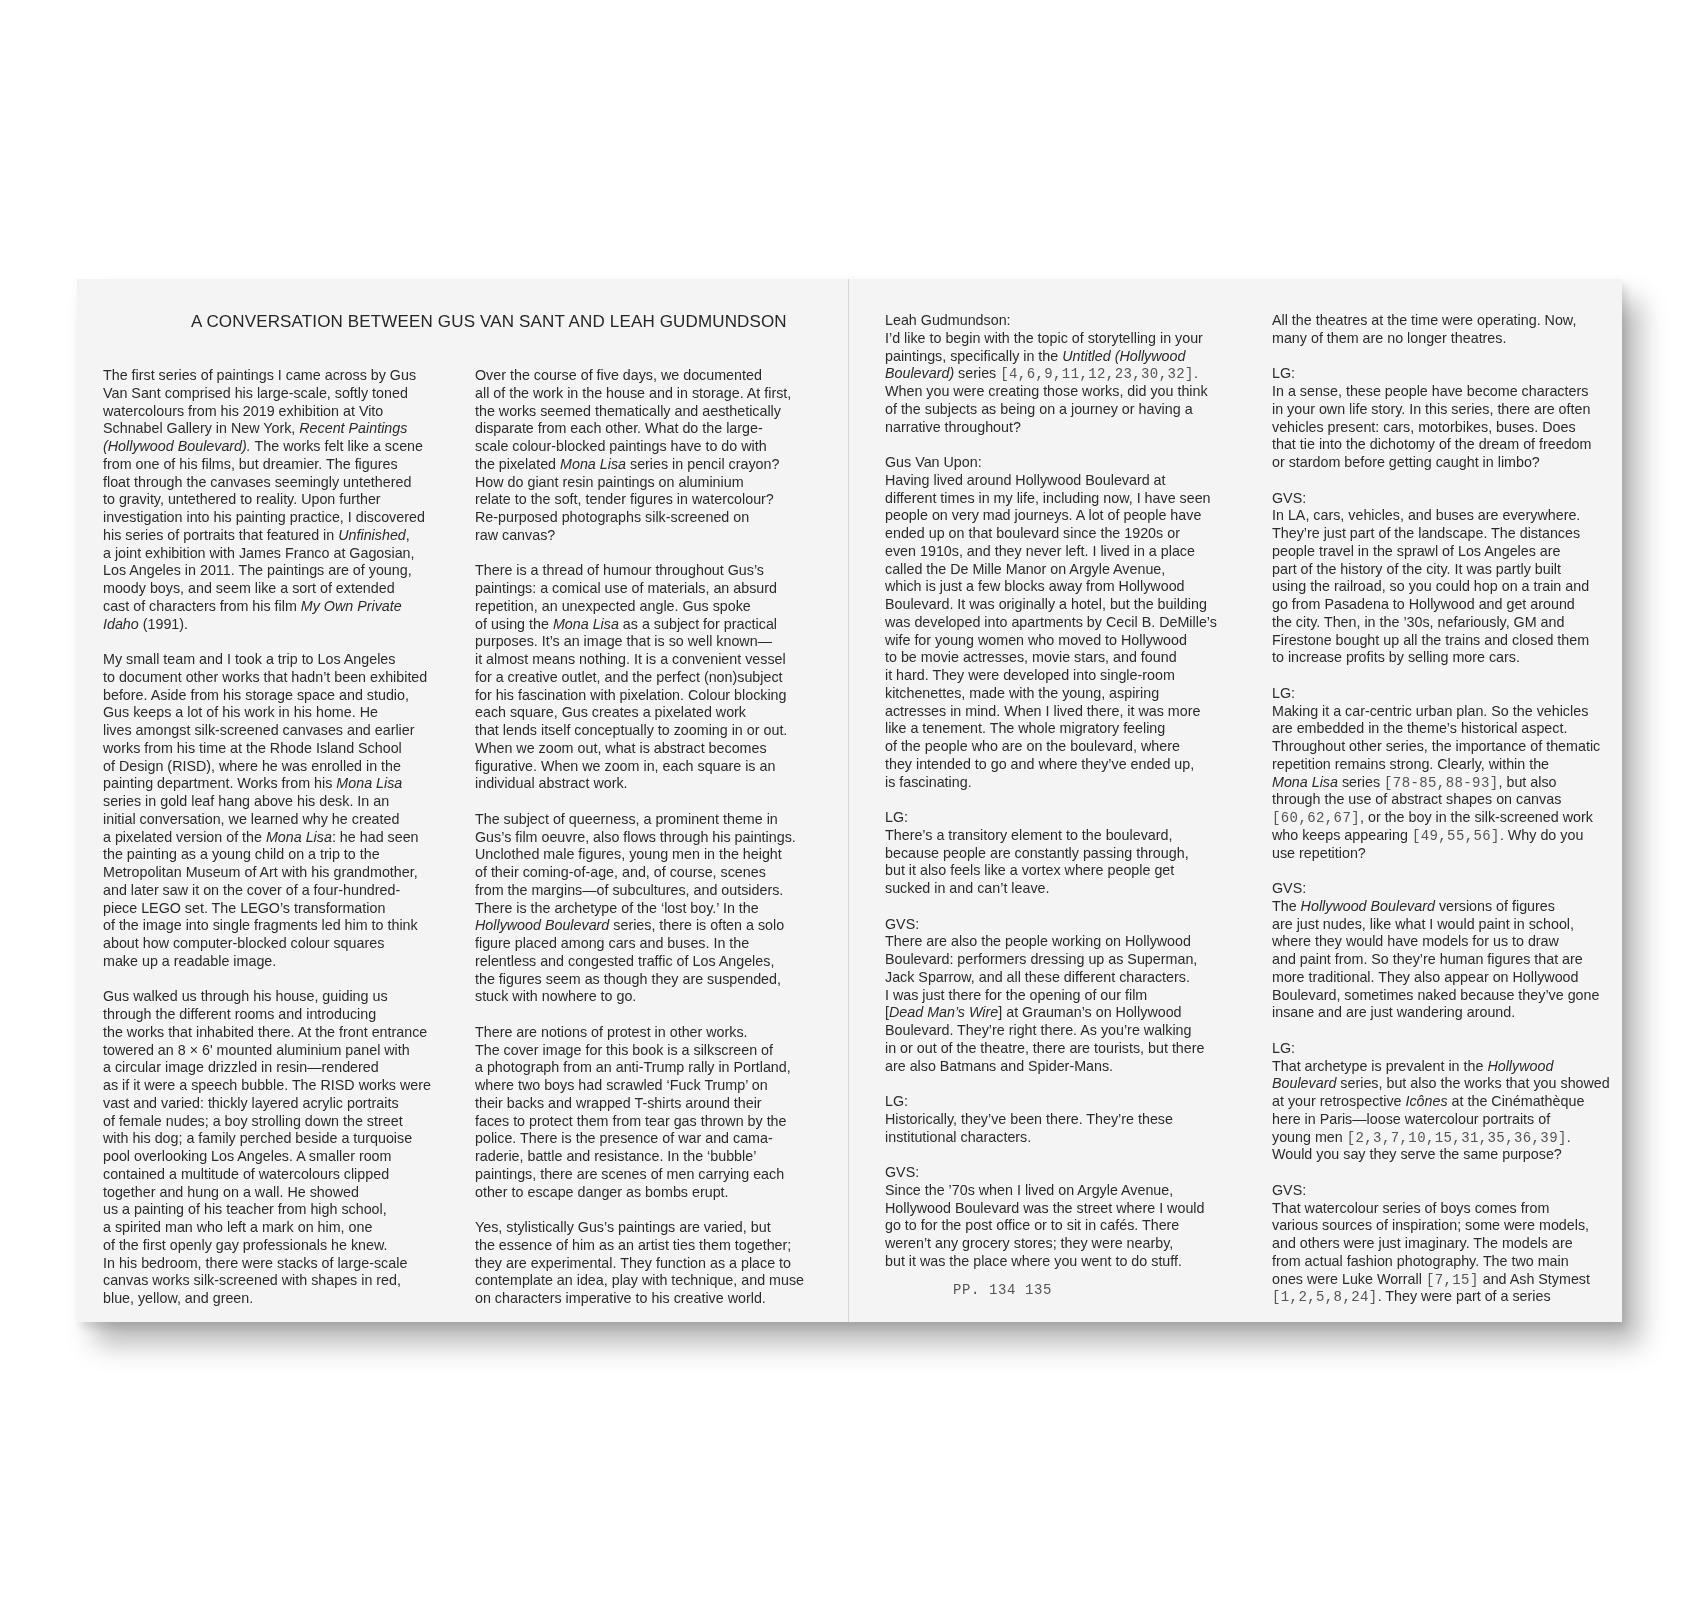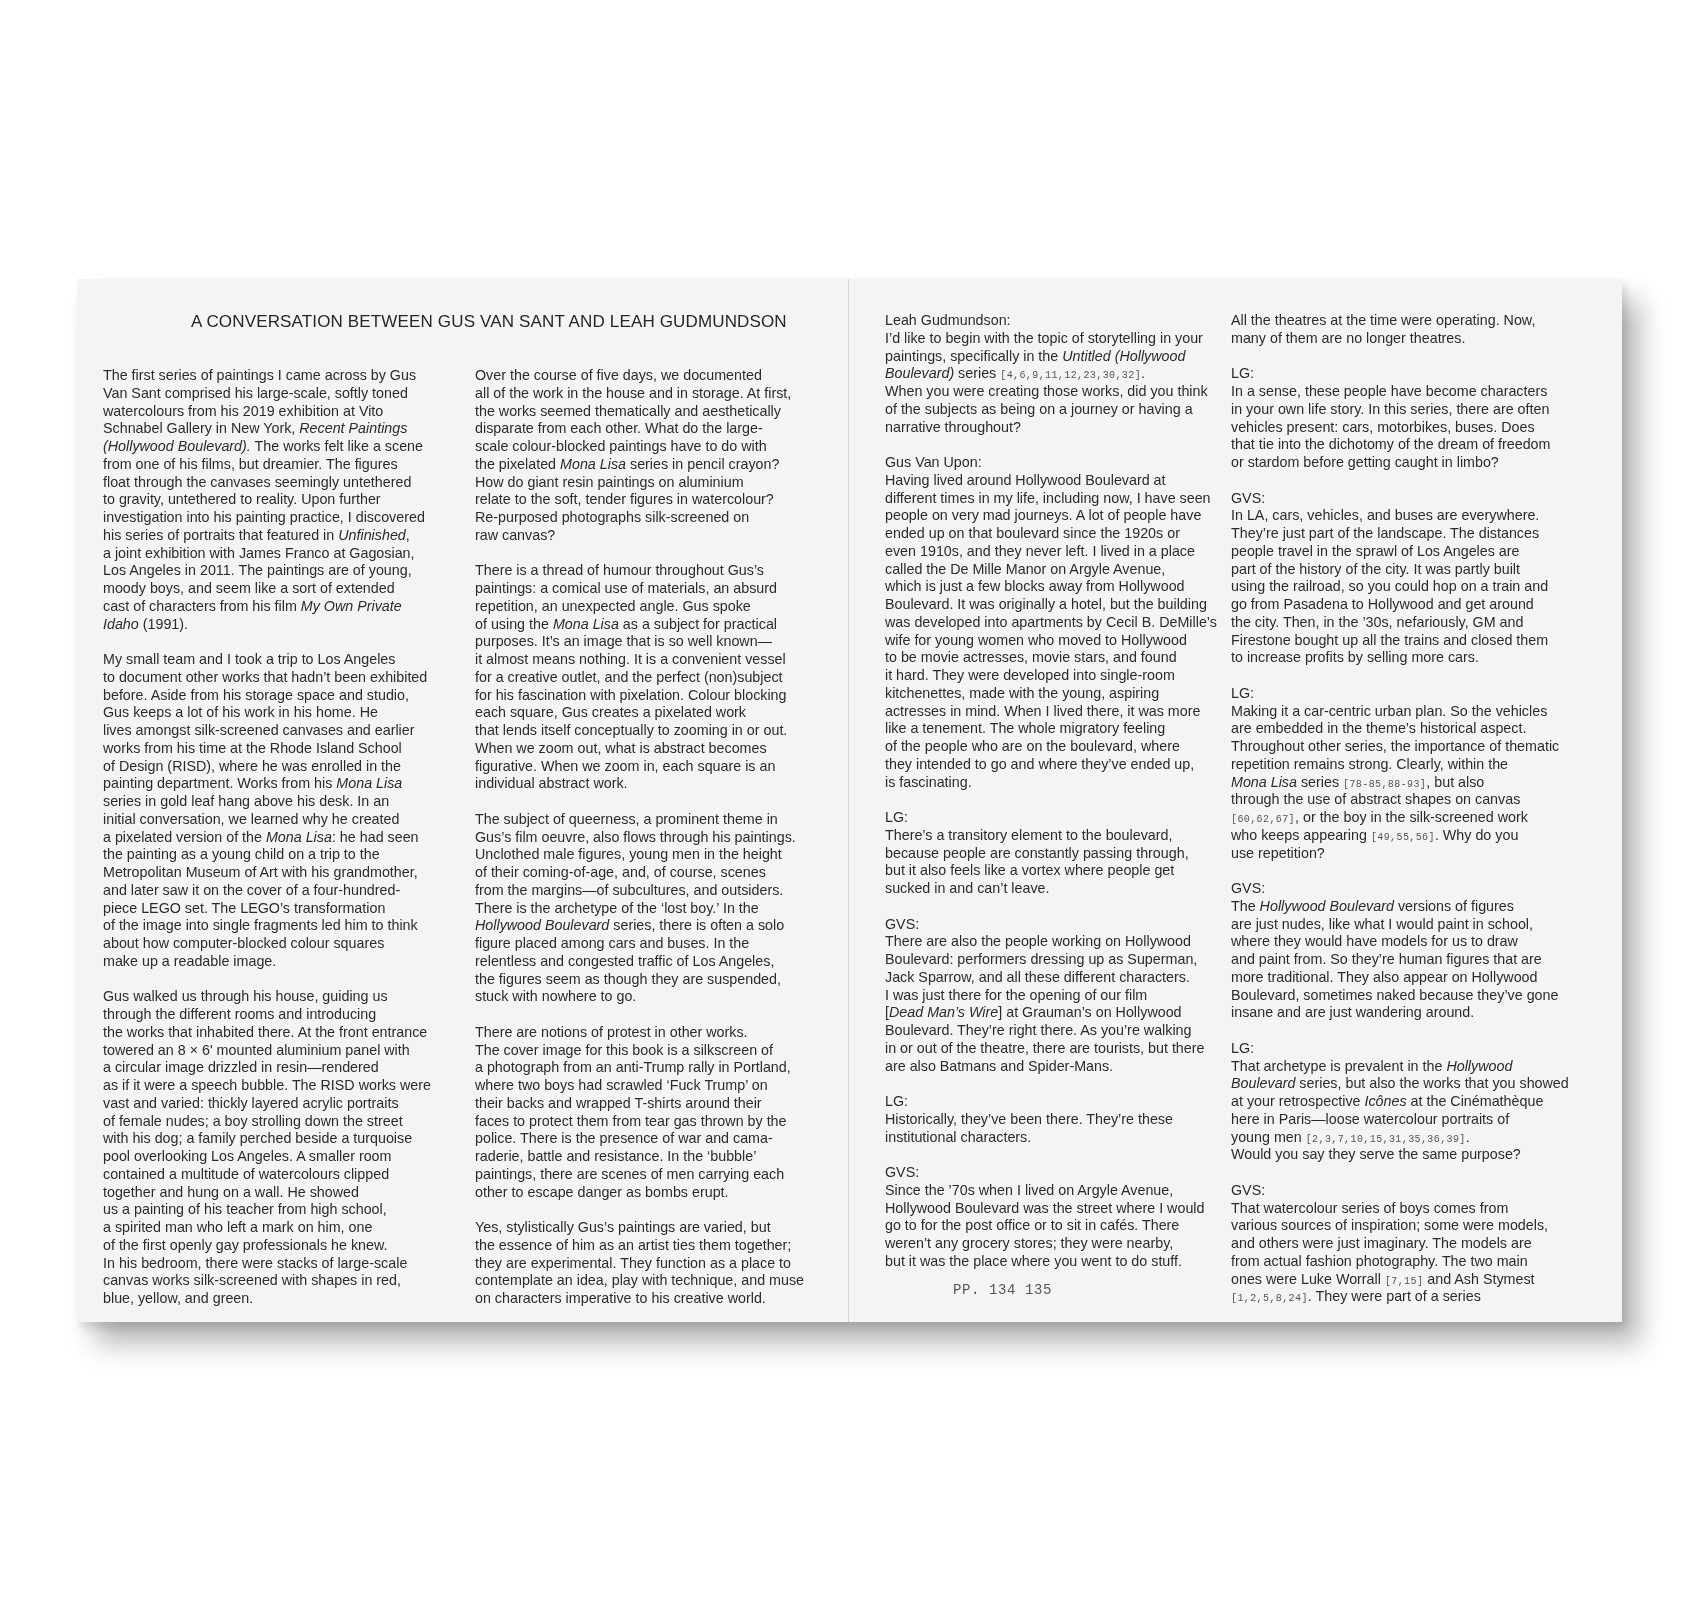--- a/index.html
+++ b/index.html
@@ -17,21 +17,21 @@
   .spine { position:absolute; left:771px; top:0; width:2px; height:100%;
     background:linear-gradient(to right, #dcdcdc, #c9c9c9); }
   .title {
     position:absolute; left:114px; top:33px; font-size:17px; letter-spacing:0.15px;
     white-space:nowrap; color:#262626;
   }
   .col { position:absolute; width:370px; font-size:14.3px; line-height:17.75px; white-space:nowrap; color:#2b2b2b; }
   .col .line { display:block; height:17.75px; }
   .col .gap { display:block; height:17.75px; }
   .i { font-style:italic; }
-  .m { font-family:"Liberation Mono", monospace; font-size:10px; color:#555; letter-spacing:0.4px; }
+  .m { font-family:"Liberation Mono", monospace; font-size:14px; color:#555; letter-spacing:0.4px; }
   .folio {
     position:absolute; left:104px; top:1003px; font-family:Liberation Mono, monospace;
     font-size:14px; color:#555; letter-spacing:0.6px;
   }
 </style>
 </head>
 <body>
 
 <div class="spread">
   <div class="page-left">
@@ -198,21 +198,21 @@
         <span class="line"><span>Historically, they’ve been there. They’re these</span></span>
         <span class="line"><span>institutional characters.</span></span>
         <span class="gap"></span>
         <span class="line"><span>GVS:</span></span>
         <span class="line"><span>Since the ’70s when I lived on Argyle Avenue,</span></span>
         <span class="line"><span>Hollywood Boulevard was the street where I would</span></span>
         <span class="line"><span>go to for the post office or to sit in cafés. There</span></span>
         <span class="line"><span>weren’t any grocery stores; they were nearby,</span></span>
         <span class="line"><span>but it was the place where you went to do stuff.</span></span>
       </div>
-    <div class="col" style="left:382px; top:33px;">
+    <div class="col" style="left:423px; top:33px;">
         <span class="line"><span>All the theatres at the time were operating. Now,</span></span>
         <span class="line"><span>many of them are no longer theatres.</span></span>
         <span class="gap"></span>
         <span class="line"><span>LG:</span></span>
         <span class="line"><span>In a sense, these people have become characters</span></span>
         <span class="line"><span>in your own life story. In this series, there are often</span></span>
         <span class="line"><span>vehicles present: cars, motorbikes, buses. Does</span></span>
         <span class="line"><span>that tie into the dichotomy of the dream of freedom</span></span>
         <span class="line"><span>or stardom before getting caught in limbo?</span></span>
         <span class="gap"></span>

